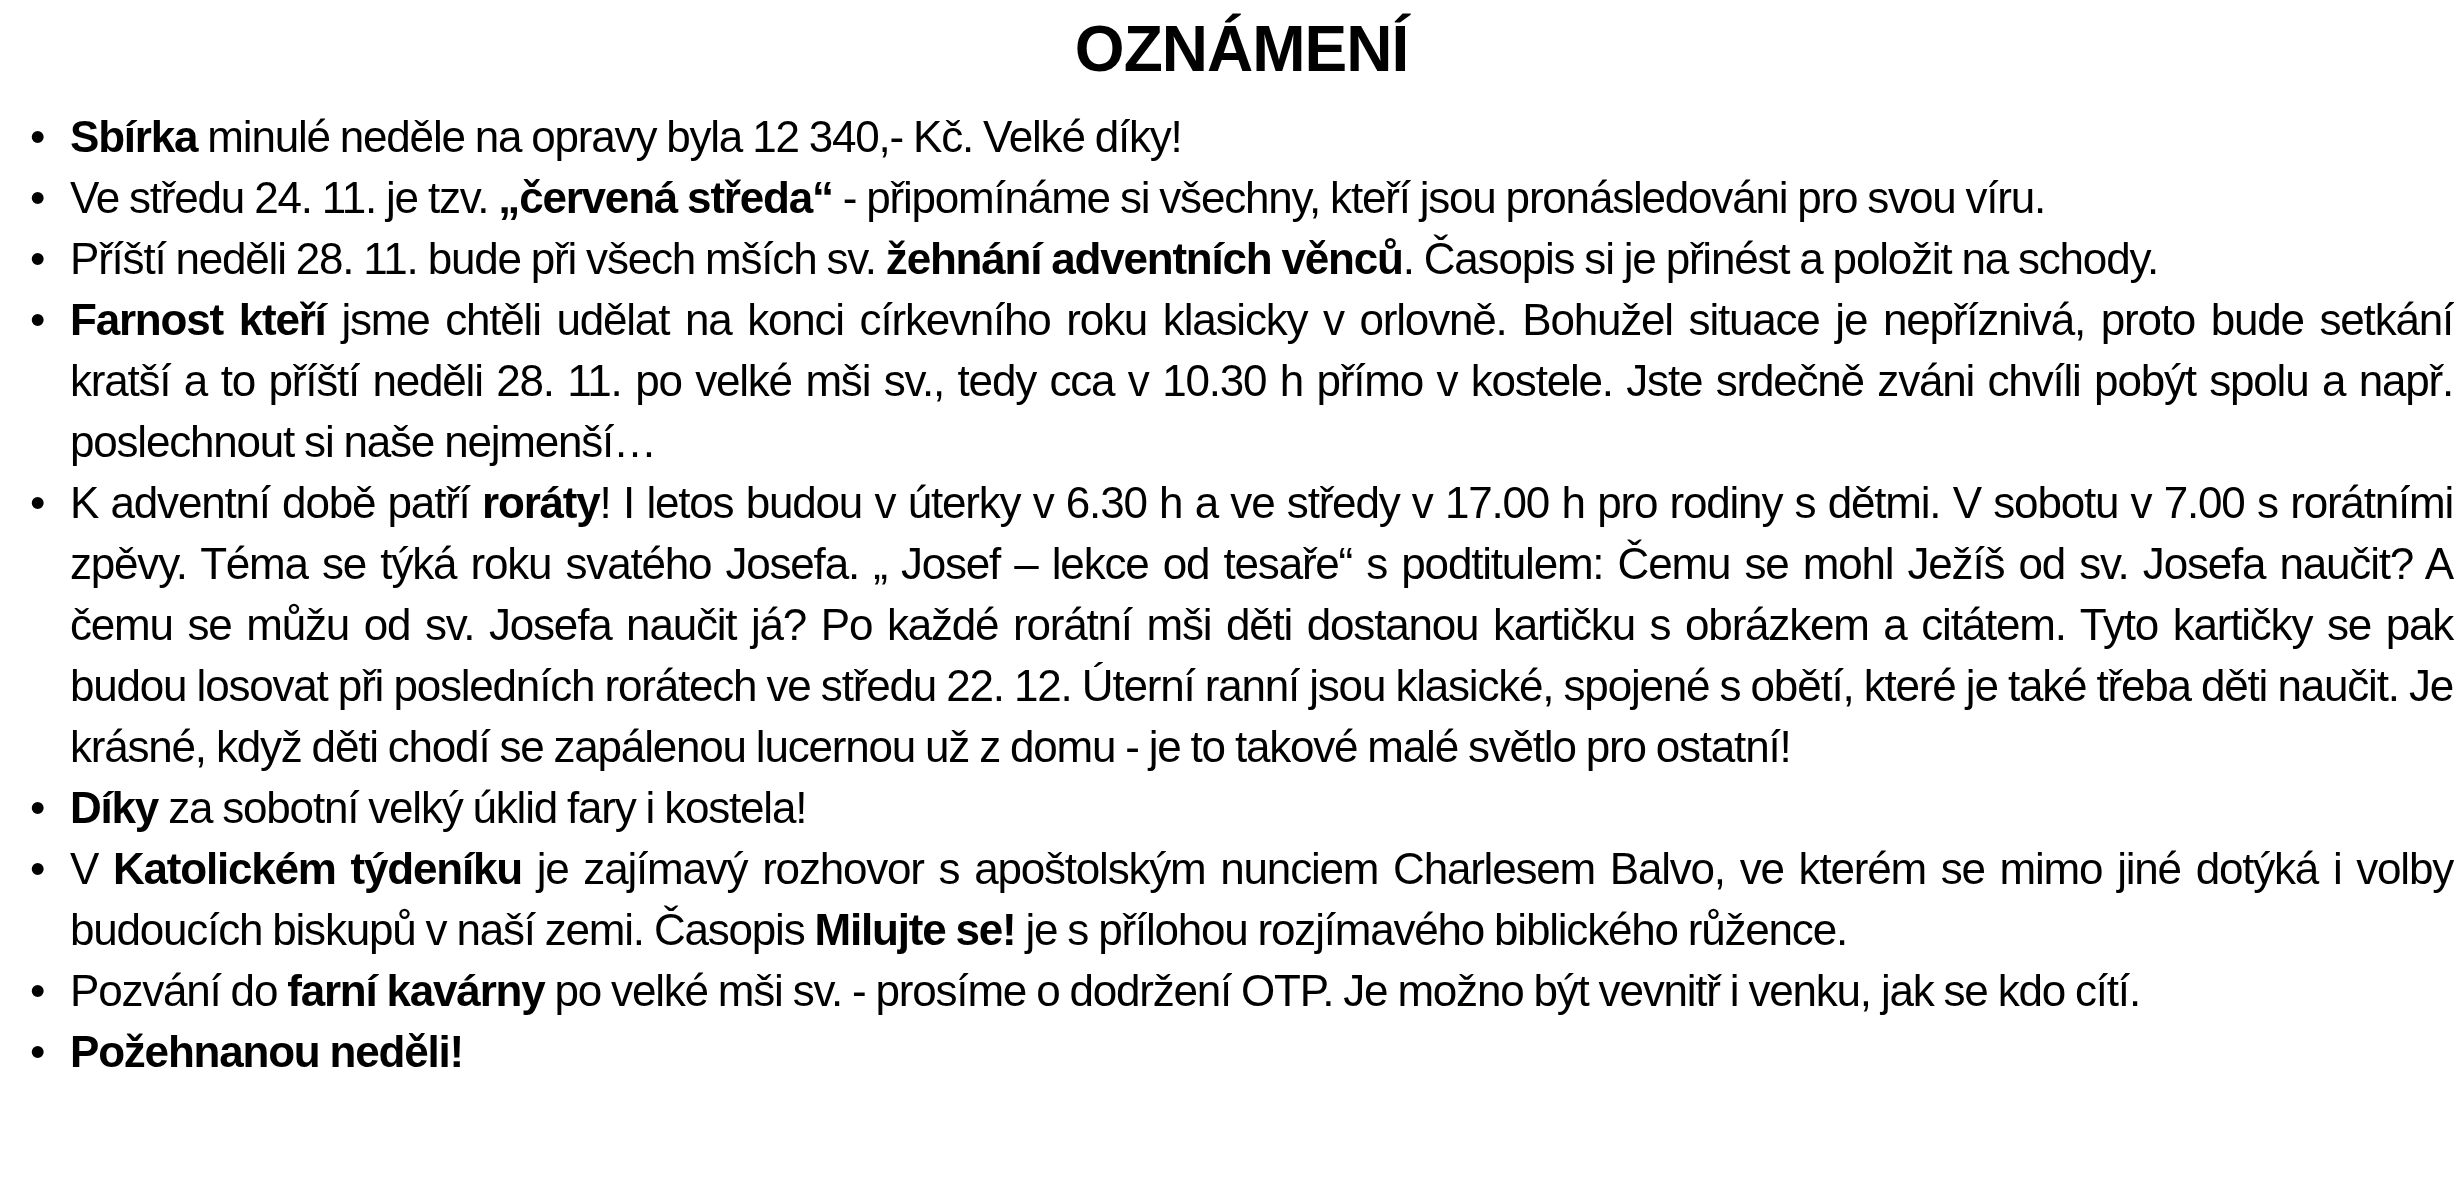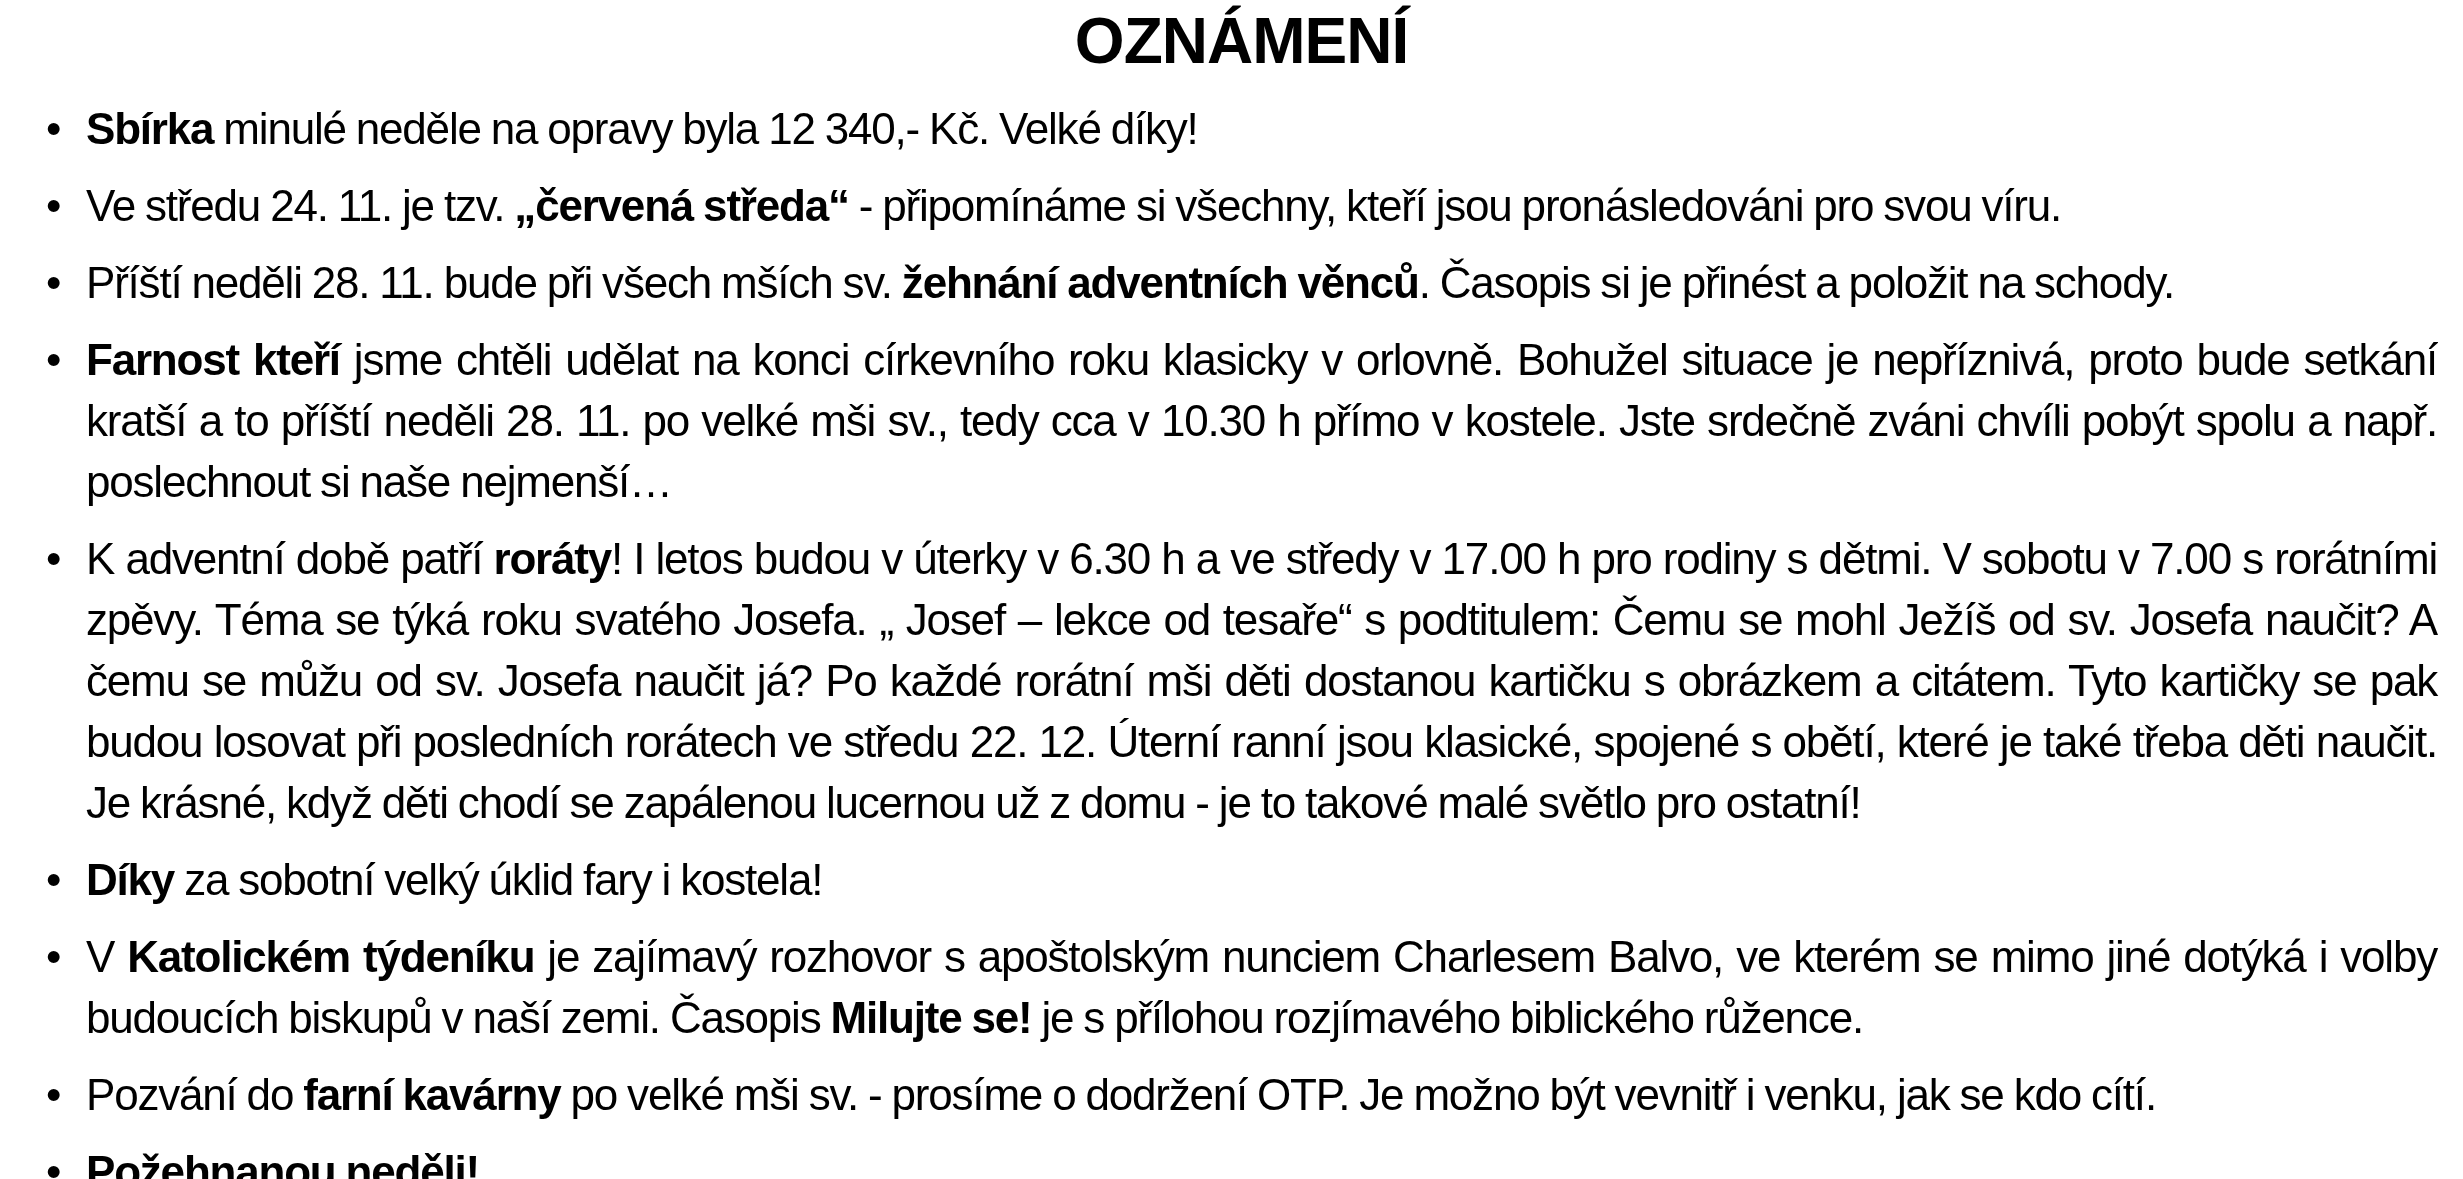--- a/index.html
+++ b/index.html
@@ -14,40 +14,40 @@
     color: #000000;
     font-family: "Liberation Sans", sans-serif;
   }
   .page {
     box-sizing: border-box;
     width: 2463px;
     height: 1179px;
     padding: 6px 10px 0 30px;
   }
   .page-title {
-    margin: 0;
+    margin: 8px;
     text-align: center;
     font-size: 64px;
     font-weight: 700;
     letter-spacing: -1px;
     line-height: 1.1;
   }
   ul.announcements {
     list-style: none;
     margin: 22px 0 0 0;
     padding: 0;
     font-size: 44px;
     line-height: 61px;
     letter-spacing: -1.2px;
     word-spacing: -1px;
   }
   ul.announcements li {
     position: relative;
     padding-left: 40px;
-    margin: 16px;
+    margin: 0;
     text-align: justify;
   }
   ul.announcements li::before {
     content: "\2022";
     position: absolute;
     left: 0;
     top: 0;
     font-size: 1em;
   }
   .bold {

